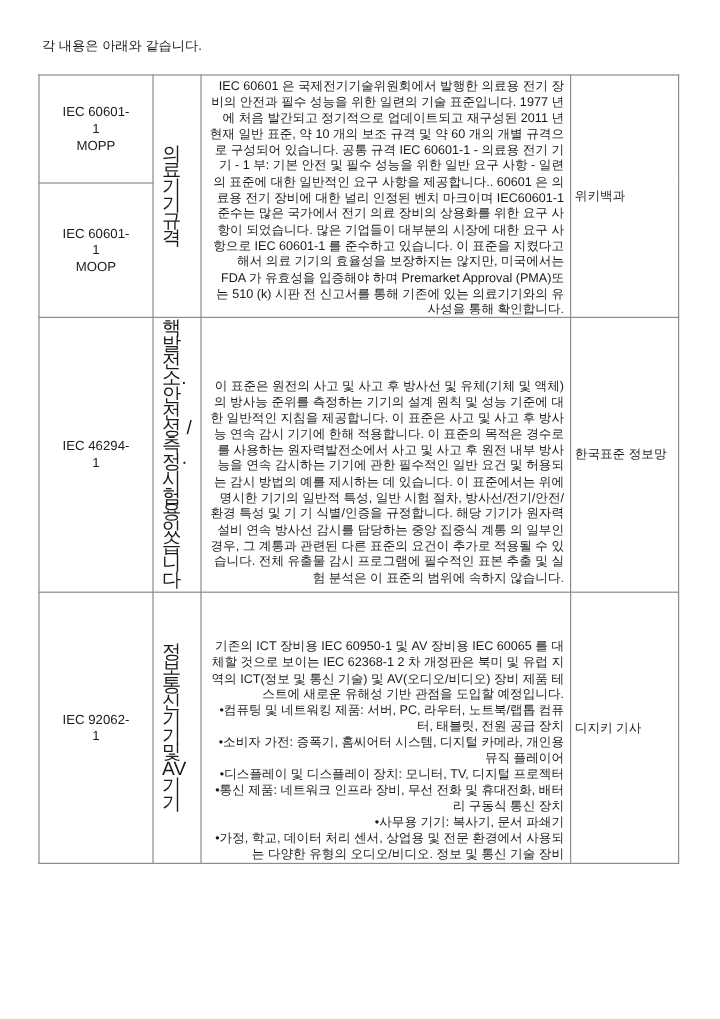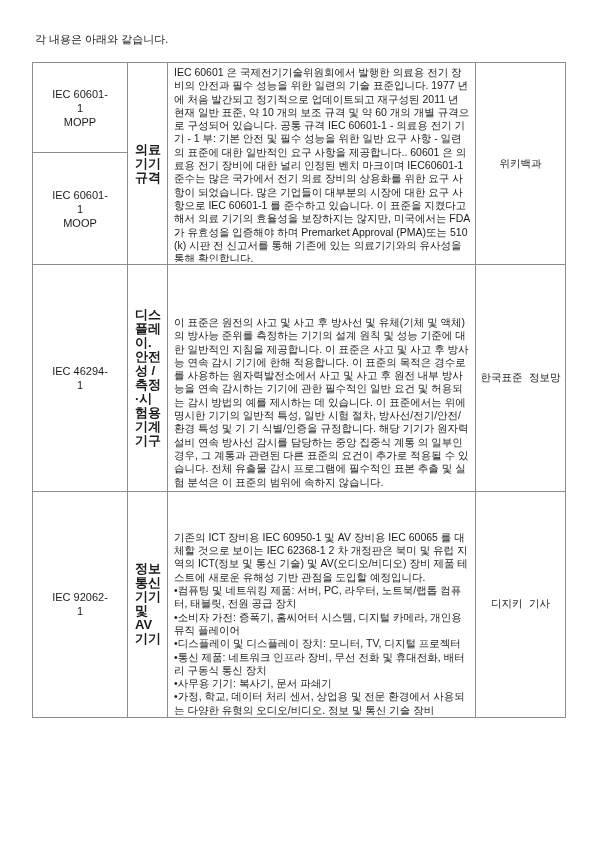--- a/index.html
+++ b/index.html
@@ -50,45 +50,43 @@
   td.std {
     text-align: center;
     vertical-align: middle;
     font-size: 11px;
     line-height: 14px;
     white-space: pre-line;
     padding: 0 17px;
   }
   td.cat {
     vertical-align: middle;
-    font-size: 13px;
+    font-size: 16px;
     line-height: 14px;
     padding: 2px 3px 2px 7px;
     word-break: normal;
-    font-weight: bold;
   }
   td.desc {
     vertical-align: top;
     padding: 3px 5px 2px 6px;
   }
   .desc-inner {
     font-size: 10.5px;
     line-height: 13.3px;
     white-space: pre-line;
     overflow: hidden;
+    text-align: right;
   }
   .desc-inner.dh1 { max-height: 196px; }
   .desc-inner.dh2 { max-height: 176px; margin-top: 48px; }
   .desc-inner.dh3 { max-height: 184px; margin-top: 36px; }
   td.src {
-    text-align: center;
     vertical-align: middle;
     font-size: 10.5px;
     padding: 0 3px;
-    font-family: Liberation Mono, monospace;
   }
 </style>
 </head>
 <body>
 
 <div class="page">
 
   <p class="intro">각 내용은 아래와 같습니다.</p>
 
   <table class="standards-table">
@@ -107,21 +105,21 @@
           <div class="desc-inner dh1">IEC 60601 은 국제전기기술위원회에서 발행한 의료용 전기 장비의 안전과 필수 성능을 위한 일련의 기술 표준입니다. 1977 년에 처음 발간되고 정기적으로 업데이트되고 재구성된 2011 년 현재 일반 표준, 약 10 개의 보조 규격 및 약 60 개의 개별 규격으로 구성되어 있습니다. 공통 규격 IEC 60601-1 - 의료용 전기 기기 - 1 부: 기본 안전 및 필수 성능을 위한 일반 요구 사항 - 일련의 표준에 대한 일반적인 요구 사항을 제공합니다.. 60601 은 의료용 전기 장비에 대한 널리 인정된 벤치 마크이며 IEC60601-1 준수는 많은 국가에서 전기 의료 장비의 상용화를 위한 요구 사항이 되었습니다. 많은 기업들이 대부분의 시장에 대한 요구 사항으로 IEC 60601-1 를 준수하고 있습니다. 이 표준을 지켰다고 해서 의료 기기의 효율성을 보장하지는 않지만, 미국에서는 FDA 가 유효성을 입증해야 하며 Premarket Approval (PMA)또는 510 (k) 시판 전 신고서를 통해 기존에 있는 의료기기와의 유사성을 통해 확인합니다.</div>
         </td>
         <td class="src" rowspan="2">위키백과</td>
       </tr>
       <tr class="r2">
         <td class="std">IEC 60601-1
 MOOP</td>
       </tr>
       <tr class="r3">
         <td class="std">IEC 46294-1</td>
-        <td class="cat">디스플레이. 안전성 / 측정·시험용 기계기구</td>
+        <td class="cat">핵발전소. 안전성 / 측정·시험용 있습니다</td>
         <td class="desc">
           <div class="desc-inner dh2">이 표준은 원전의 사고 및 사고 후 방사선 및 유체(기체 및 액체)의 방사능 준위를 측정하는 기기의 설계 원칙 및 성능 기준에 대한 일반적인 지침을 제공합니다. 이 표준은 사고 및 사고 후 방사능 연속 감시 기기에 한해 적용합니다. 이 표준의 목적은 경수로를 사용하는 원자력발전소에서 사고 및 사고 후 원전 내부 방사능을 연속 감시하는 기기에 관한 필수적인 일반 요건 및 허용되는 감시 방법의 예를 제시하는 데 있습니다. 이 표준에서는 위에 명시한 기기의 일반적 특성, 일반 시험 절차, 방사선/전기/안전/환경 특성 및 기 기 식별/인증을 규정합니다. 해당 기기가 원자력 설비 연속 방사선 감시를 담당하는 중앙 집중식 계통 의 일부인 경우, 그 계통과 관련된 다른 표준의 요건이 추가로 적용될 수 있습니다. 전체 유출물 감시 프로그램에 필수적인 표본 추출 및 실험 분석은 이 표준의 범위에 속하지 않습니다.</div>
         </td>
         <td class="src">한국표준 정보망</td>
       </tr>
       <tr class="r4">
         <td class="std">IEC 92062-1</td>
         <td class="cat">정보 통신 기기 및 AV 기기</td>
         <td class="desc">
           <div class="desc-inner dh3">기존의 ICT 장비용 IEC 60950-1 및 AV 장비용 IEC 60065 를 대체할 것으로 보이는 IEC 62368-1 2 차 개정판은 북미 및 유럽 지역의 ICT(정보 및 통신 기술) 및 AV(오디오/비디오) 장비 제품 테스트에 새로운 유해성 기반 관점을 도입할 예정입니다.

